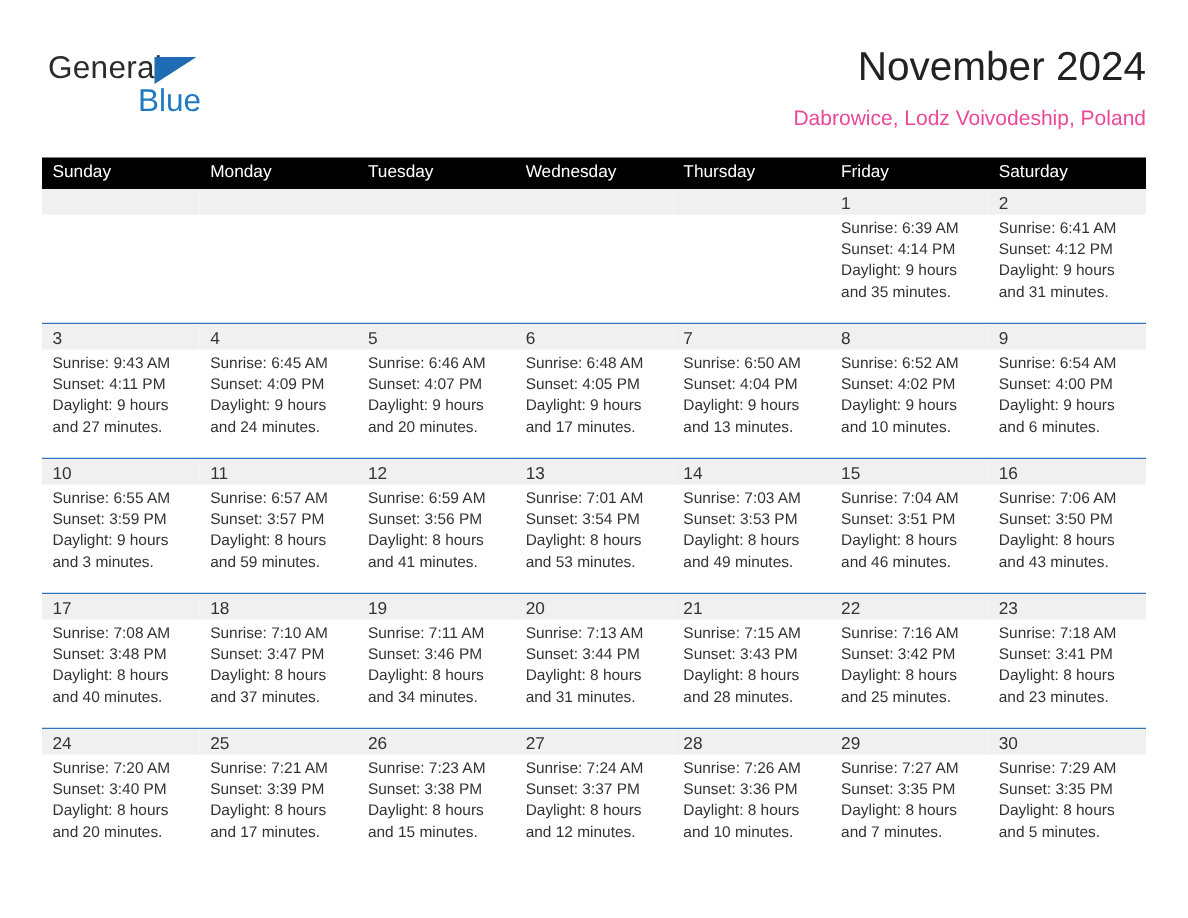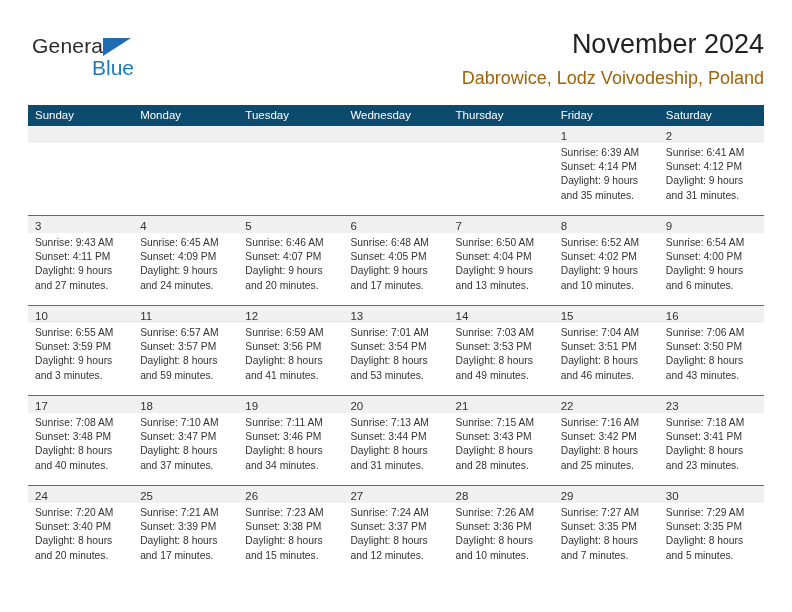--- a/index.html
+++ b/index.html
@@ -69,37 +69,37 @@
     text-align: right;
     margin-left: 16px;
   }
   .month-title {
     font-size: 27px;
     color: #222222;
     line-height: 32px;
     white-space: nowrap;
   }
   .location {
-    font-size: 18px;
-    color: #a16207;
+    font-size: 14px;
+    color: #ec4899;
     line-height: 20px;
     margin-top: 8px;
     white-space: nowrap;
   }
 
   
   .calendar {
     position: absolute;
     left: 28px;
     top: 105px;
     width: 736px;
   }
   .dow-row {
     display: flex;
-    background: #0c4a6e;
+    background: #000000;
     height: 21px;
   }
   .dow-cell {
     flex: 1 1 0;
     color: #ffffff;
     font-size: 11.5px;
     line-height: 21px;
     padding-left: 7px;
     box-sizing: border-box;
     white-space: nowrap;

